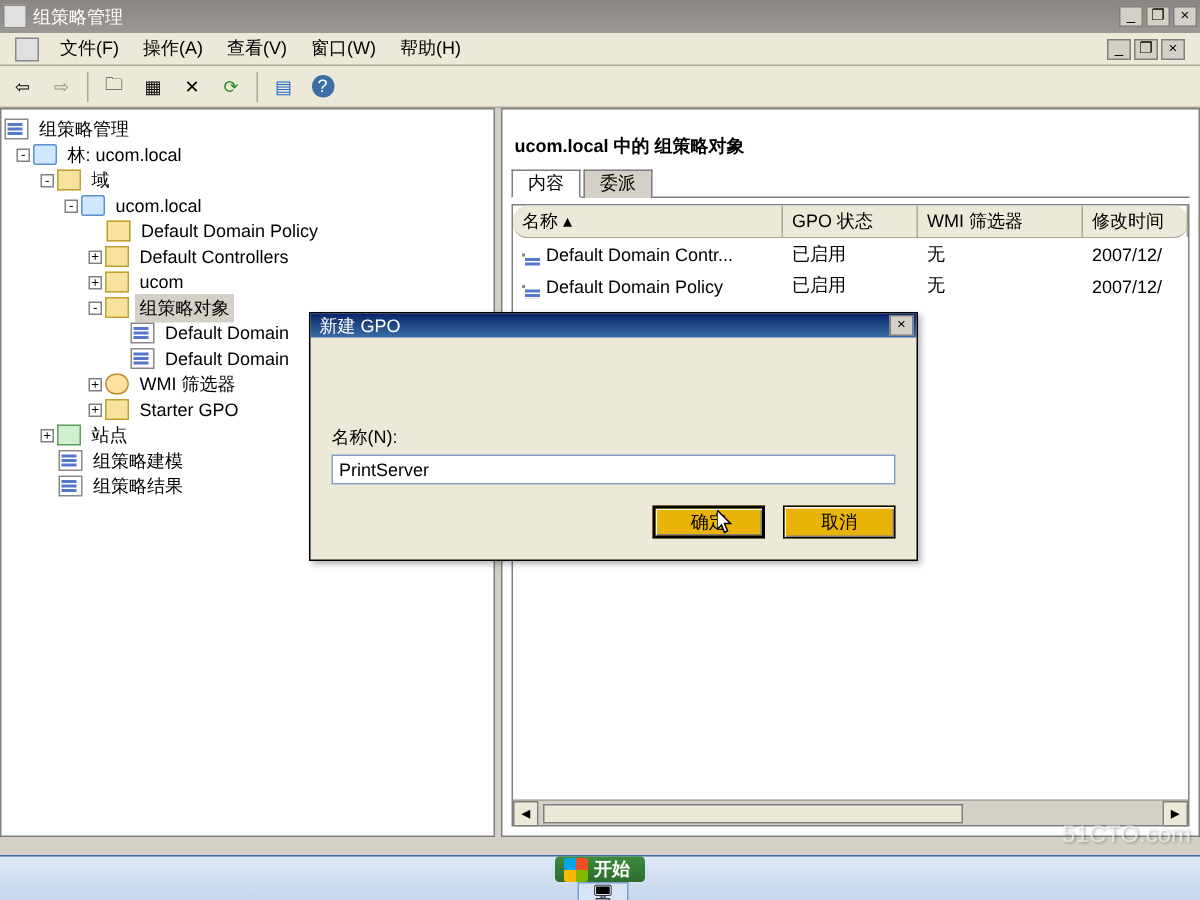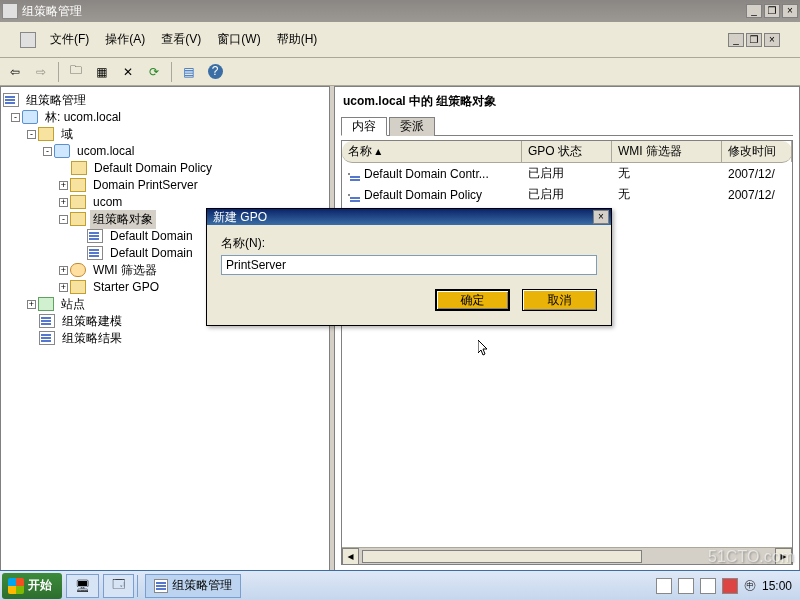--- a/index.html
+++ b/index.html
@@ -6,21 +6,21 @@
 body { background: #d4d0c8; width: 800px; height: 600px; overflow: hidden; position: relative; }
 
 
 .titlebar { height: 22px; background: linear-gradient(#8a8683,#9c9893); display: flex; align-items: center; padding: 0 2px; color: #fff; }
 .titlebar .icon { width: 16px; height: 16px; margin-right: 4px; background: #e0e0e0; border: 1px solid #888; }
 .titlebar .title-text { flex: 1; }
 .titlebar .winbtns { display: flex; gap: 2px; }
 .titlebar .winbtn { width: 16px; height: 14px; background: #d4d0c8; border: 1px solid #808080; font-size: 10px; line-height: 12px; text-align: center; color: #000; }
 
 
-.menubar { height: 36px; background: #ece9d8; display: flex; align-items: center; padding: 0 20px; border-bottom: 1px solid #aca899; }
+.menubar { height: 22px; background: #ece9d8; display: flex; align-items: center; padding: 0 10px; border-bottom: 1px solid #aca899; }
 .menubar .mi { padding: 2px 8px; cursor: default; }
 .menubar .inner-winbtns { margin-left: auto; display: flex; gap: 2px; }
 .menubar .winbtn { width: 16px; height: 14px; background: #d4d0c8; border: 1px solid #808080; font-size: 10px; line-height: 12px; text-align: center; }
 
 
 .toolbar { height: 28px; background: #ece9d8; display: flex; align-items: center; padding: 0 4px; gap: 4px; border-bottom: 1px solid #aca899; }
 .tbtn { width: 22px; height: 22px; border: 1px solid transparent; display: flex; align-items: center; justify-content: center; }
 .tsep { width: 1px; height: 20px; background: #aca899; margin: 0 2px; }
 
 
@@ -38,21 +38,21 @@
 .ico-domain { background: #d0e8ff; border: 1px solid #5a8fd0; border-radius: 2px; }
 .ico-gpo { background: #fff; border: 1px solid #888; position: relative; }
 .ico-gpo::after { content:""; position:absolute; left:1px; top:2px; width:10px; height:2px; background:#5577cc; box-shadow: 0 3px 0 #5577cc, 0 6px 0 #5577cc; }
 .ico-wmi { background: #ffe0a0; border: 1px solid #c08830; border-radius: 7px; }
 .ico-link { background: #f8e2a0; border: 1px solid #c0a030; position:relative; }
 .ico-site { background: #d0f0d0; border: 1px solid #60a060; }
 .tn .lbl { padding: 1px 3px; }
 .tn.sel .lbl { background: #d4d0c8; }
 
 
-.rp-head { padding: 6px 8px 2px; font-weight: bold; }
+.rp-head { padding: 16px 8px 2px; font-weight: bold; }
 .tabs { display: flex; border-bottom: 1px solid #808080; margin: 4px 6px 0; }
 .tab { padding: 0 10px; border: 1px solid #808080; border-bottom: none; background: #d4d0c8; margin-right: 2px; position: relative; top: 1px; }
 .tab.active { background: #fff; border-bottom: 1px solid #fff; }
 
 
 .listview { flex: 1; margin: 4px 6px 6px; border: 1px solid #808080; display: flex; flex-direction: column; position:relative; }
 .lv-head { display: flex; background: #ece9d8; border-bottom: 1px solid #aca899; border-radius: 10px; }
 .lv-col { padding: 2px 6px; border-right: 1px solid #aca899; overflow: hidden; white-space: nowrap; }
 .lv-body { flex: 1; overflow: auto; background:#fff; position:relative; }
 .lv-row { display: flex; padding: 1px 0; align-items: center; }
@@ -61,32 +61,32 @@
 .lv-scroll-h { height:17px; background:#d4d0c8; border-top:1px solid #aca899; position:relative; }
 .lv-scroll-h .thumb { position:absolute; left:20px; top:2px; height:13px; width:280px; background:#ece9d8; border:1px solid #808080; }
 .lv-scroll-h .arr { position:absolute; top:0; width:17px; height:17px; background:#ece9d8; border:1px solid #808080; text-align:center; line-height:14px;}
 .lv-scroll-h .arr.l{left:0} .lv-scroll-h .arr.r{right:0}
 
 
 .modal { position: absolute; left: 206px; top: 208px; width: 406px; background: #ece9d8; border: 1px solid #000; box-shadow: 2px 2px 4px rgba(0,0,0,.3); }
 .modal .titlebar { background: linear-gradient(#0a246a,#3a6ea5); height: 16px; }
 .modal .body { padding: 10px 14px 14px; }
 .frow { margin-bottom: 6px; }
-.frow label { display: block; margin-bottom: 3px; }
+.frow label { display: block; margin-bottom: 3px; margin-top: 48px; }
 .tinput { width: 100%; height: 20px; border: 1px solid #7f9db9; padding: 1px 4px; background: #fff; font-family: inherit; }
 .combo { width: 100%; height: 20px; border: 1px solid #7f9db9; background: #fff; display: flex; align-items: center; }
 .combo .cval { flex: 1; padding: 0 4px; }
 .combo .cbtn { width: 16px; height: 18px; background: #d4d0c8; border-left: 1px solid #7f9db9; text-align: center; line-height: 16px; font-size: 9px; }
 .btnrow { display: flex; justify-content: flex-end; gap: 12px; margin-top: 14px; }
 .btn { width: 75px; height: 22px; background: #eab308; border: 1px solid #000; box-shadow: inset 1px 1px 0 #fff, inset -1px -1px 0 #808080; }
 .btn.def { border: 2px solid #000; }
 .cursor { position: absolute; width: 12px; height: 18px; left: 478px; top: 340px; pointer-events:none; }
 
 
-.taskbar { position: absolute; bottom: 0; left: 0; right: 0; height: 30px; background: linear-gradient(#dfe8f6,#c5d6ed); border-top: 1px solid #3b6ea5; display: flex; align-items: center; padding: 0 2px; }
+.taskbar { position: absolute; bottom: 0; left: 0; right: 0; height: 30px; background: linear-gradient(#dfe8f6,#c5d6ed); border-top: 1px solid #3b6ea5; display: flex; align-items: center; padding: 0 2px; flex-direction: column; }
 .startbtn { height: 26px; padding: 0 10px 0 6px; background: linear-gradient(#3c8b3c,#2d6e2d); color: #fff; border-radius: 3px; display: flex; align-items: center; gap: 4px; font-weight: bold; }
 .startbtn .flag { width: 16px; height: 16px; background: conic-gradient(#f25022 0 25%,#7fba00 0 50%,#ffb900 0 75%,#00a4ef 0); border-radius: 2px; }
 .tb-item { height: 24px; padding: 0 8px; margin-left: 4px; background: #d6e4f5; border: 1px solid #7a9ecf; display: flex; align-items: center; gap: 4px; }
 .tb-item.active { background: #bcd4f0; }
 .tray { margin-left: auto; display: flex; align-items: center; gap: 6px; padding: 0 6px; height: 24px; }
 .tray .ticon { width: 16px; height: 16px; background: #fff; border: 1px solid #888; }
 .watermark { position:absolute; right:6px; bottom:34px; color:rgba(255,255,255,.6); font-size:16px; font-family: Arial; text-shadow:1px 1px 2px rgba(0,0,0,.3);}
 </style>
 </head>
 <body>
@@ -171,21 +171,21 @@
       </div>
     <div class="tn">
         <span class="sp" style="width:68px"></span>
         <span class="nicon ico-link"></span>
         <span class="lbl">Default Domain Policy</span>
       </div>
     <div class="tn">
         <span class="sp" style="width:56px"></span>
         <span class="box">+</span>
         <span class="nicon ico-folder"></span>
-        <span class="lbl">Domain PrintServer</span>
+        <span class="lbl">Default Controllers</span>
       </div>
     <div class="tn">
         <span class="sp" style="width:56px"></span>
         <span class="box">+</span>
         <span class="nicon ico-folder"></span>
         <span class="lbl">ucom</span>
       </div>
     <div class="tn sel">
         <span class="sp" style="width:56px"></span>
         <span class="box">-</span>

